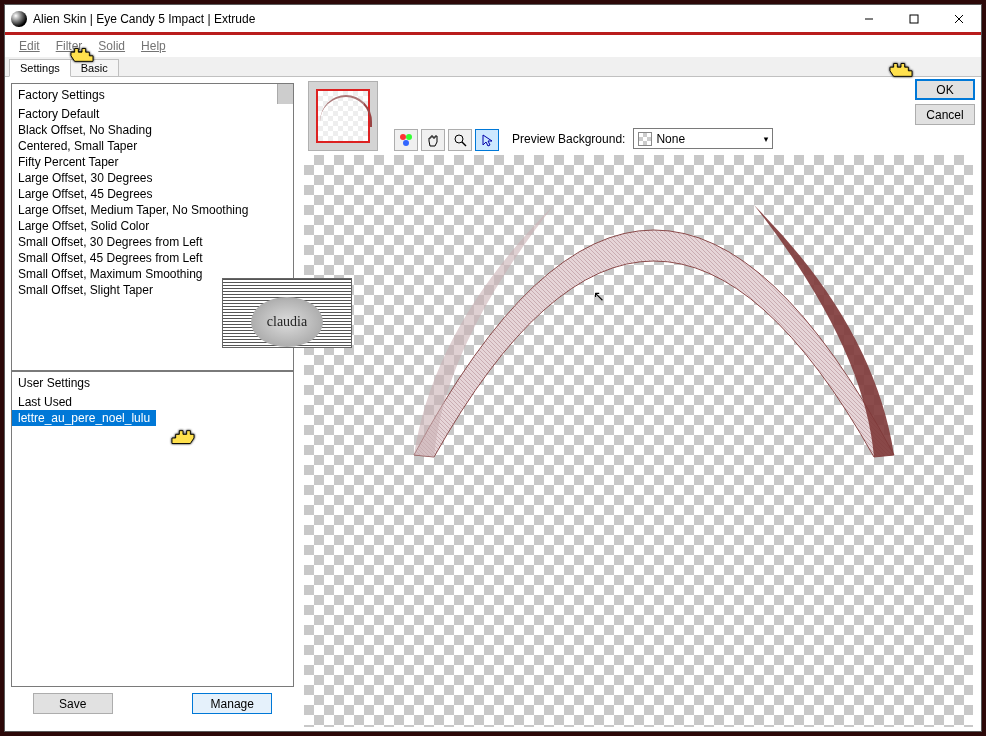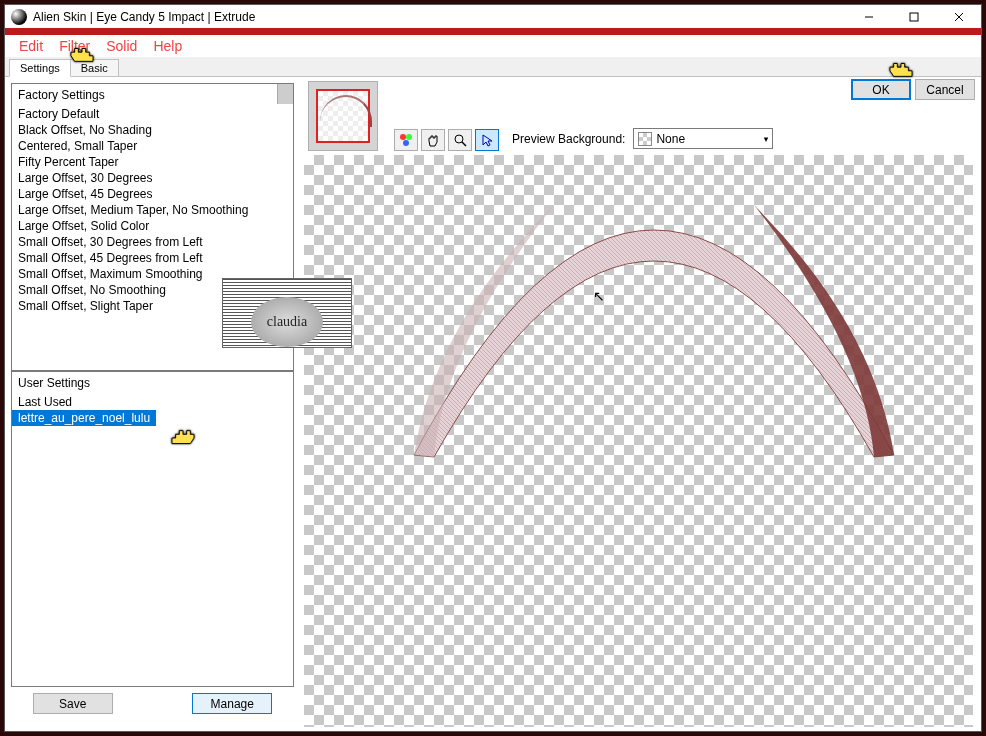--- a/index.html
+++ b/index.html
@@ -1,25 +1,25 @@
 <!DOCTYPE html>
 <html><head>
 <meta charset="utf-8">
 <style>
   * { box-sizing: border-box; margin: 0; padding: 0; font-family: "Segoe UI", Tahoma, sans-serif; }
   html, body { width: 986px; height: 736px; overflow: hidden; }
   .outer-frame { width: 986px; height: 736px; background: #2c0909; padding: 4px; position: relative; }
   .window { width: 100%; height: 100%; background: #fff; border: 1px solid #5a5a5a; display: flex; flex-direction: column; }
-  .titlebar { height: 30px; background: #ffffff; display: flex; align-items: center; padding: 0 0 0 6px; border-bottom: 7px solid #b91c1c; }
+  .titlebar { height: 30px; background: #ffffff; display: flex; align-items: center; padding: 0 0 0 6px; border-bottom: 3px solid #b91c1c; }
   .titlebar .app-icon { width: 16px; height: 16px; border-radius: 50%; background: radial-gradient(circle at 30% 30%, #fff, #000 70%); margin-right: 6px; }
   .titlebar .title { font-size: 12px; color: #000; flex: 1; }
   .win-controls { display: flex; height: 100%; }
   .win-btn { width: 45px; height: 100%; display: flex; align-items: center; justify-content: center; font-size: 11px; color: #000; cursor: default; }
   .menubar { height: 22px; display: flex; align-items: center; padding: 0 6px; gap: 0; position: relative; }
-  .menu-item { padding: 2px 8px; font-size: 14px; color: #ef4444; cursor: default; }
+  .menu-item { padding: 2px 8px; font-size: 12px; color: #737373; cursor: default; text-decoration: underline; }
   .tabs-row { height: 20px; background: #f0f0f0; display: flex; align-items: flex-end; padding-left: 4px; border-bottom: 1px solid #c0c0c0; }
   .tab { padding: 2px 10px; font-size: 11px; border: 1px solid #c0c0c0; border-bottom: none; background: #fff; margin-right: -1px; cursor: default; }
   .tab.active { background: #fff; border-bottom: 1px solid #fff; position: relative; top: 1px; }
   .tab:not(.active) { background: #f5f5f5; }
   .main-body { flex: 1; display: flex; }
   .left-panel { width: 295px; background: #fff; display: flex; flex-direction: column; padding: 6px 6px 4px 6px; }
   .listbox { border: 1px solid #7a7a7a; flex: 0 0 auto; overflow-y: auto; background: #fff; font-size: 12px; position: relative; }
   .listbox-header { padding: 4px 6px; font-size: 12px; }
   .list-item { padding: 1px 6px; font-size: 12px; cursor: default; white-space: nowrap; }
   .list-item.selected { background: #0078d7; color: #fff; display: inline-block;}
@@ -34,21 +34,21 @@
   .thumb-box { width: 70px; height: 70px; background: #d4d4d4; border: 1px solid #b0b0b0; margin-left: 4px; display:flex; align-items:center; justify-content:center;}
   .thumb-inner { width: 54px; height: 54px; border: 2px solid #d22; background: repeating-conic-gradient(#eee 0 25%, #fff 0 50%) 0 0/10px 10px; position: relative;}
   .thumb-inner::after { content: ""; position: absolute; width: 50px; height: 30px; left:2px; top:4px; border-top: 2px solid #a77; border-right: 2px solid #944; border-radius: 60% 60% 0 0 / 100% 100% 0 0;}
   .toolbar { position: absolute; bottom: 4px; left: 94px; display: flex; gap: 3px; align-items: center; }
   .tool-btn { width: 24px; height: 22px; border: 1px solid #adadad; background: #f0f0f0; display:flex; align-items:center; justify-content:center; font-size:13px; cursor:default;}
   .tool-btn.active { border: 1px solid #0078d7; background: #cce8ff; }
   .preview-bg-label { position: absolute; bottom: 6px; left: 212px; display: flex; align-items: center; font-size: 12px; gap: 4px;}
   .dropdown { width: 140px; height: 21px; border: 1px solid #7a7a7a; background: #fff; display: flex; align-items: center; padding: 0 4px; font-size: 12px; justify-content: space-between; margin-left: 4px; }
   .dropdown .sw { width: 14px; height: 14px; border: 1px solid #888; background: repeating-conic-gradient(#ccc 0 25%, #fff 0 50%) 0 0/8px 8px;}
   .dropdown .chev { font-size: 9px; }
-  .ok-cancel-stack { position: absolute; top: 2px; right: 6px; display: flex; gap: 4px; align-items:flex-end;}
+  .ok-cancel-stack { position: absolute; top: 2px; right: 6px; display: flex; flex-direction: column; gap: 4px; align-items:flex-end;}
   .ok-btn { width: 60px; height: 21px; border: 2px solid #0078d7; background: #e1e1e1; font-size: 12px; display:flex; align-items:center; justify-content:center; cursor:default;}
   .cancel-btn { width: 60px; height: 21px; border: 1px solid #adadad; background: #e1e1e1; font-size: 12px; display:flex; align-items:center; justify-content:center; cursor:default;}
   .preview-canvas { flex: 1; margin: 0 8px 4px 4px; background: repeating-conic-gradient(#c8c8c8 0 25%, #ffffff 0 50%) 0 0/20px 20px; position: relative; overflow: hidden; }
   .statusbar { height: 20px; border-top: 1px solid #c0c0c0; display: flex; align-items: center; justify-content: flex-end; padding-right: 30px; font-size: 12px; color: #000;}
   
   .watermark { position: absolute; left: 222px; top: 278px; width: 130px; height: 70px; background: repeating-linear-gradient(#555 0 1px, #fff 1px 3px); border:1px solid #666; display:flex; align-items:flex-end; justify-content:center; z-index: 50; pointer-events: none;}
   .watermark .oval { width: 72px; height: 50px; border-radius: 50%; background: radial-gradient(#ddd, #999); display:flex; align-items:center; justify-content:center; font-family: cursive; font-size:14px; color:#222;}
   
   .hand-cursor { position: absolute; width: 30px; height: 22px; pointer-events:none; z-index: 60;}
   .hand-cursor svg { width:100%; height:100%; filter: drop-shadow(0 0 1px #000);}
@@ -113,21 +113,20 @@
           <div class="list-item">Black Offset, No Shading</div>
           <div class="list-item">Centered, Small Taper</div>
           <div class="list-item">Fifty Percent Taper</div>
           <div class="list-item">Large Offset, 30 Degrees</div>
           <div class="list-item">Large Offset, 45 Degrees</div>
           <div class="list-item">Large Offset, Medium Taper, No Smoothing</div>
           <div class="list-item">Large Offset, Solid Color</div>
           <div class="list-item">Small Offset, 30 Degrees from Left</div>
           <div class="list-item">Small Offset, 45 Degrees from Left</div>
           <div class="list-item">Small Offset, Maximum Smoothing</div>
-          <div class="list-item">Small Offset, No Smoothing</div>
           <div class="list-item">Small Offset, Slight Taper</div>
         </div>
 
         <div class="listbox user-box">
           <div class="listbox-header">User Settings</div>
           <div class="list-item">Last Used</div>
           <div><span class="list-item selected">lettre_au_pere_noel_lulu</span></div>
         </div>
 
         <div class="panel-buttons">

